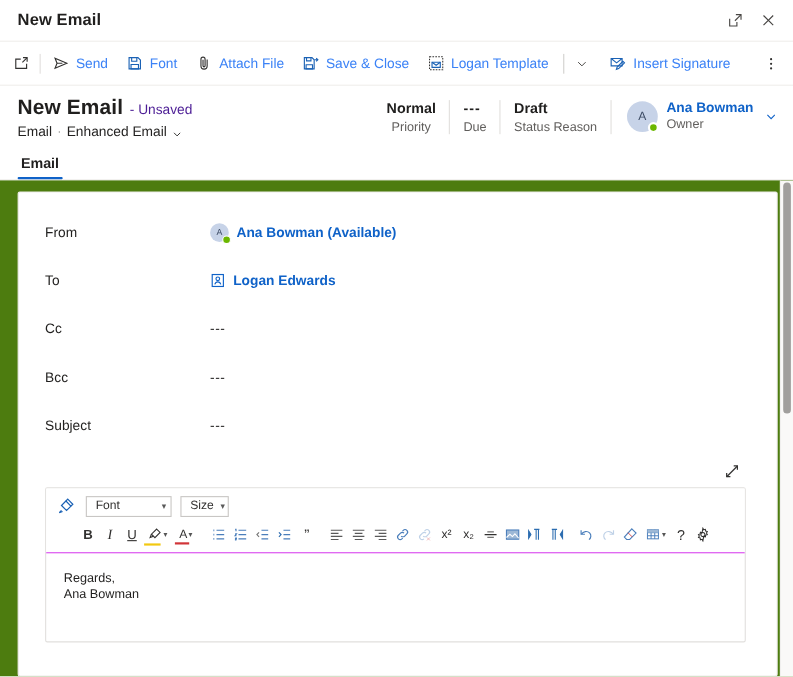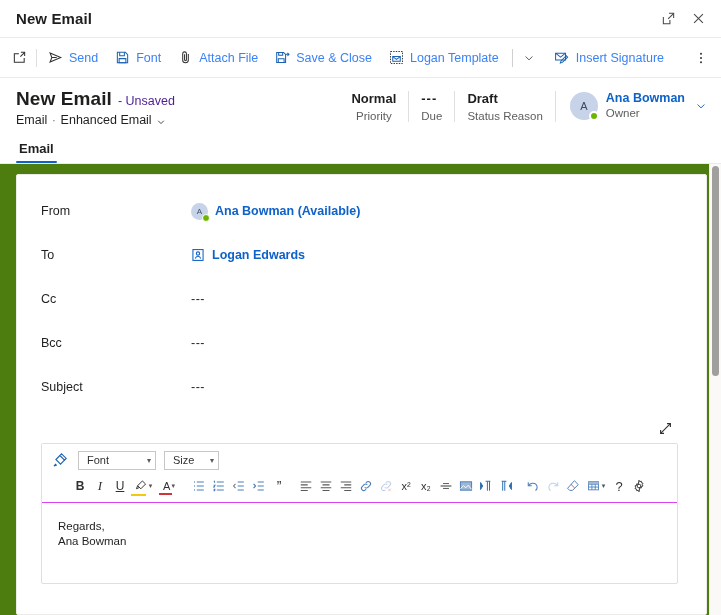--- a/index.html
+++ b/index.html
@@ -162,21 +162,21 @@
   }
   .tb-row1 { display:flex; align-items:center; gap:8px; height:22px; }
   .tb-row2 { display:flex; align-items:center; gap:0px; height:24px; margin-top:3px; padding-left:20px; }
   .brush { width:20px; height:20px; display:flex; align-items:center; justify-content:center; cursor:pointer; }
   .combo {
     display:flex; align-items:center; justify-content:space-between;
     border:1px solid #c8c6c4; background:#fff; height:19px; padding:0 4px 0 8px;
     font-size:11px; color:#323130; cursor:pointer;
   }
   .combo.font { width:78px; }
-  .combo.size { width:55px; }
+  .combo.size { width:44px; }
   .combo .car { font-size:8px; color:#5a5a5a; margin-left:6px; }
   .tbtn {
     width:20px; height:22px; display:flex; align-items:center; justify-content:center;
     cursor:pointer; color:#323130; font-size:12px; position:relative;
   }
   .tbtn.wide { width:26px; }
   .tbtn .car { font-size:7px; color:#555; margin-left:1px; }
   .tbtn.disabled { opacity:0.35; }
   .gap { width:7px; }
 

